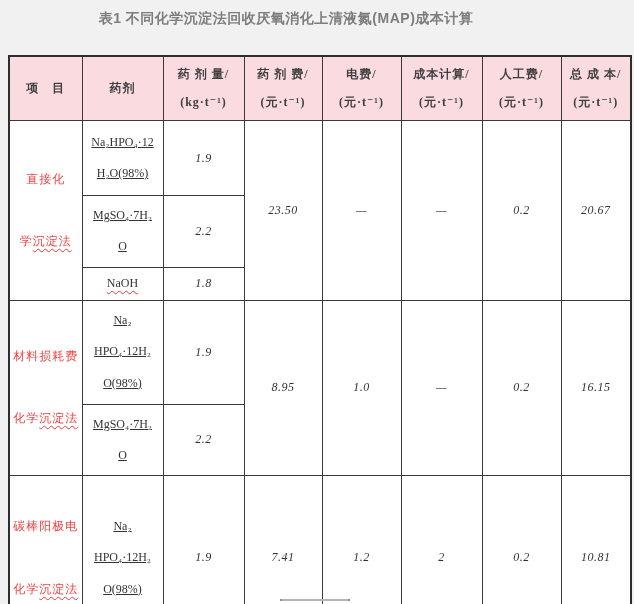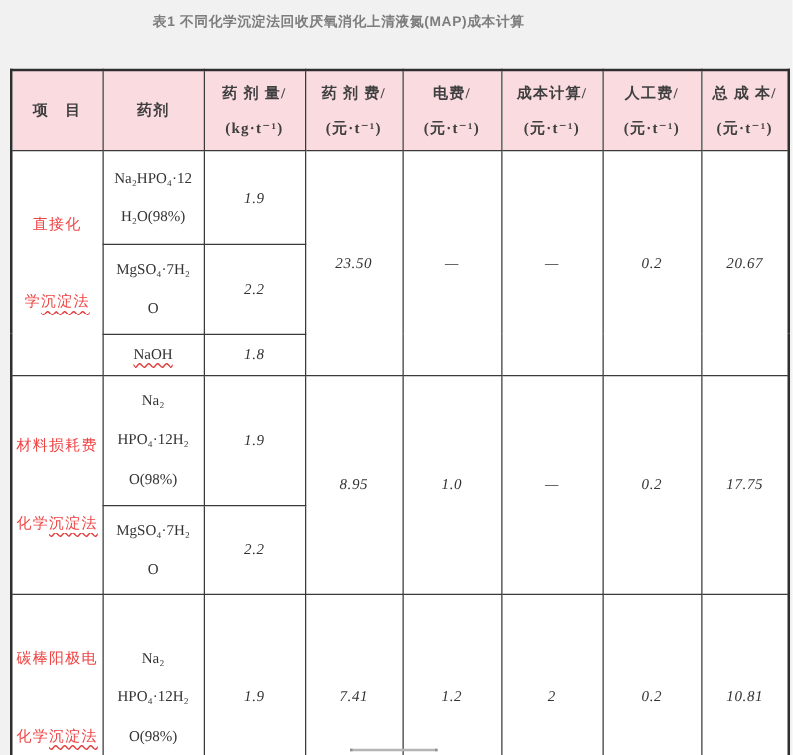--- a/index.html
+++ b/index.html
@@ -4,24 +4,24 @@
 <style>
   html,body{margin:0;padding:0;}
   body{
     width:634px;height:604px;position:relative;
     background:#f1f1f1;
     font-family:"Liberation Serif","DejaVu Serif",serif;
     color:#333;
     -webkit-font-smoothing:antialiased;
   }
   .title{
-    position:absolute;top:10px;left:1px;width:540px;
+    position:absolute;top:10px;left:16px;width:540px;
     text-align:center;
     font-family:"Liberation Sans","DejaVu Sans",sans-serif;
-    font-size:11px;font-weight:700;color:#7d7d7d;
+    font-size:14px;font-weight:700;color:#7d7d7d;
     letter-spacing:0.5px;
   }
   table.cost-table{
     position:absolute;left:8px;top:55px;
     border-collapse:collapse;table-layout:fixed;
     width:622px;background:#ffffff;
     border:2px solid #2e2e2e;
   }
   .cost-table th,.cost-table td{
     border:1px solid #3a3a3a;
@@ -29,21 +29,21 @@
     text-align:center;vertical-align:middle;
     font-size:12px;
     overflow:hidden;
   }
   .cost-table th{
     background:#f9dbe0;
     font-weight:600;color:#3f3f3f;
     white-space:pre-line;line-height:2.3;
     letter-spacing:1px;
   }
-  td.pre{white-space:pre-line;line-height:2.6;}
+  td.pre{white-space:pre-line;line-height:2.6;text-decoration:underline;}
   td.method{white-space:pre-line;line-height:2.6;letter-spacing:1px;color:#ef4444;}
   td.method .line{display:block;}
   td.num{letter-spacing:0.5px;font-style:italic;}
   .wavy{
     text-decoration:underline;
     text-decoration-style:wavy;
     text-decoration-color:#e03c3c;
     text-decoration-thickness:1px;
     text-underline-offset:3px;
   }
@@ -116,21 +116,21 @@
         <span class="line"><span>化学</span><span class="wavy">沉淀法</span></span>
       </td>
       <td class="pre">Na₂
 HPO₄·12H₂
 O(98%)</td>
       <td class="num">1.9</td>
       <td class="num" rowspan="2">8.95</td>
       <td class="num" rowspan="2">1.0</td>
       <td class="num" rowspan="2">—</td>
       <td class="num" rowspan="2">0.2</td>
-      <td class="num" rowspan="2">17.75</td>
+      <td class="num" rowspan="2">16.15</td>
     </tr>
     <tr style="height:66px">
       <td class="pre">MgSO₄·7H₂
 O</td>
       <td class="num">2.2</td>
     </tr>
 
     <tr style="height:108px">
       <td class="method">
         <span class="line">碳棒阳极电</span>

